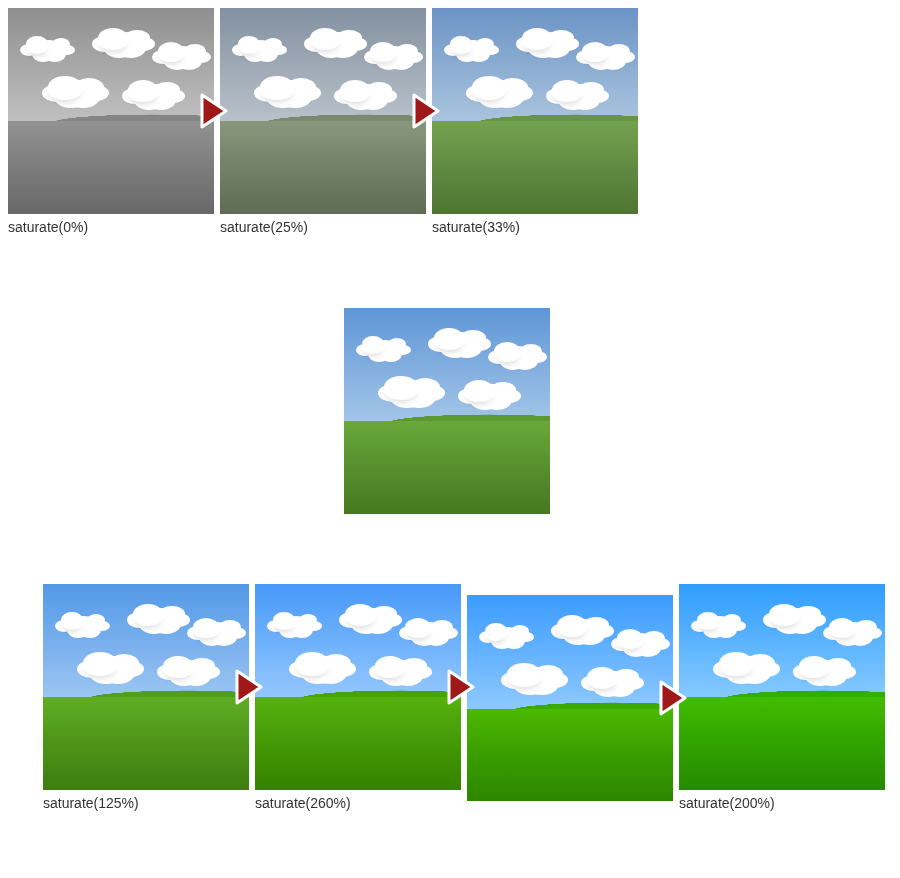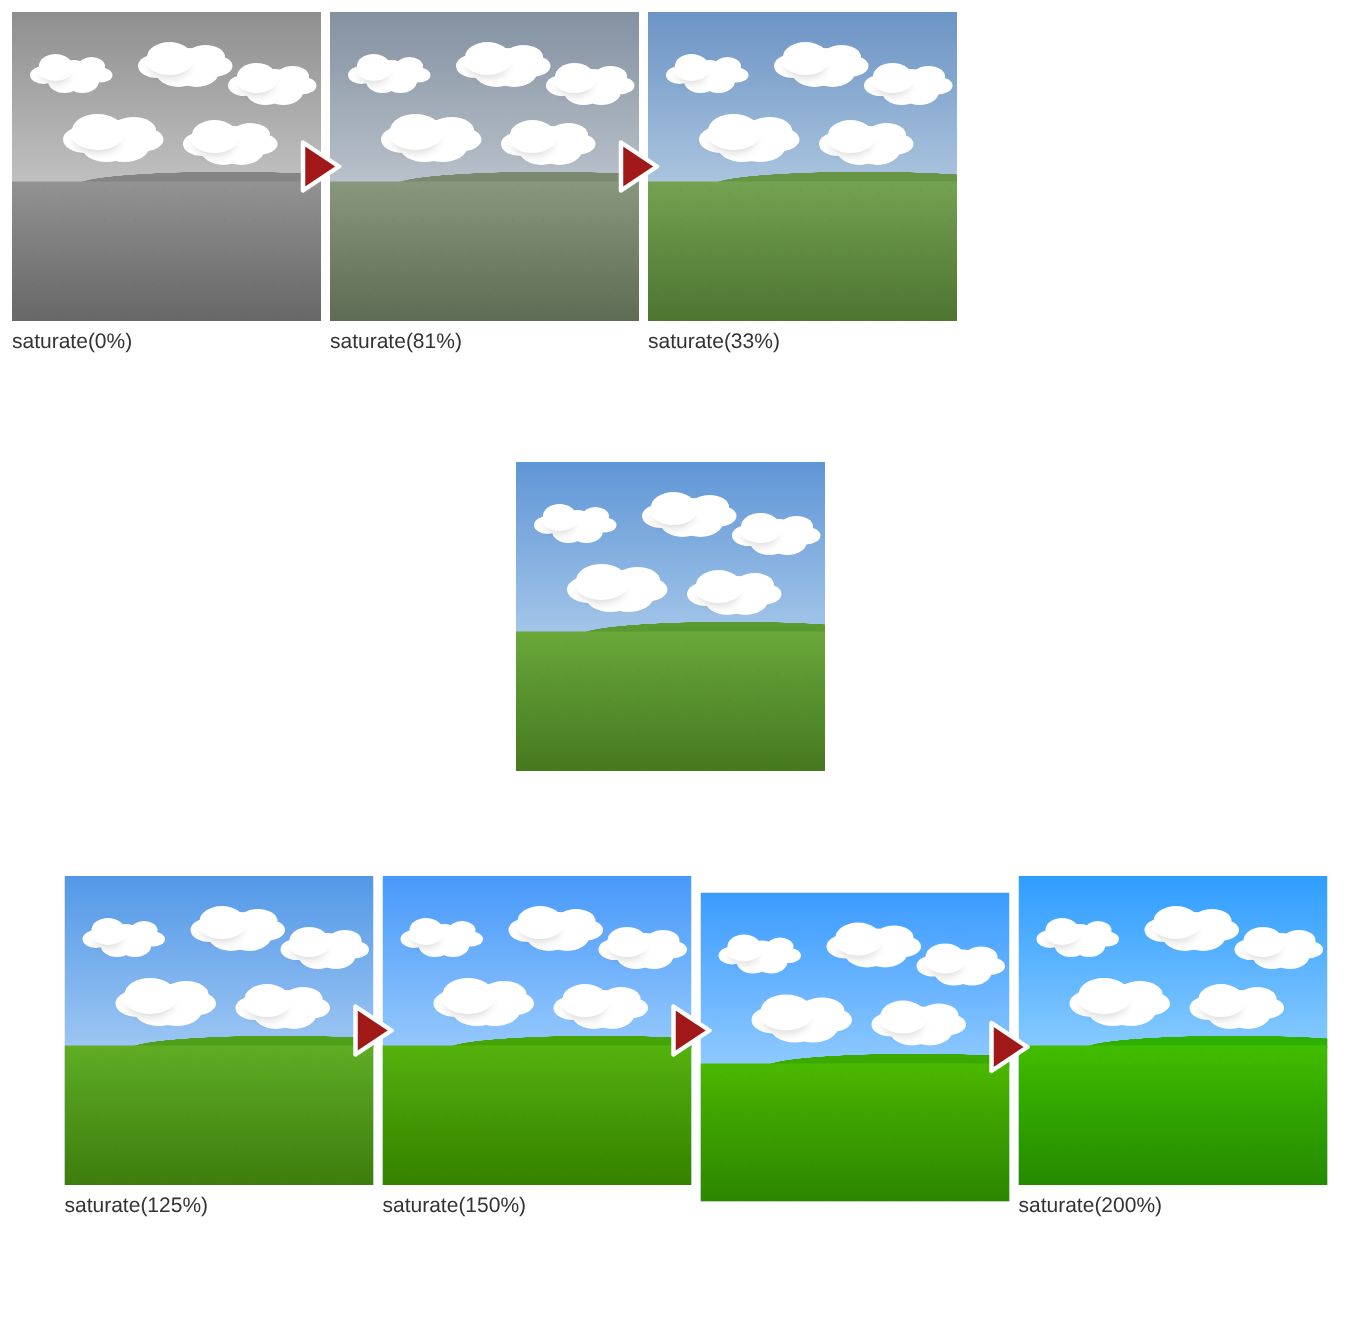--- a/index.html
+++ b/index.html
@@ -121,21 +121,21 @@
         <div class="cloud" style="left:120px; top:72px; width:30px; height:20px;"></div>
         <div class="hill"></div>
         <div class="ground"></div>
       </div>
       <span class="arrow">
         <svg width="28" height="36" viewBox="0 0 28 36">
             <polygon points="2,2 26,18 2,34" fill="#a01818" stroke="#ffffff" stroke-width="3" stroke-linejoin="round"></polygon>
           </svg>
       </span>
     </div>
-    <div class="label">saturate(81%)</div>
+    <div class="label">saturate(25%)</div>
   </div>
 
 
   <div class="cell">
     <div class="imgwrap">
       <div class="thumb sat75">
         <div class="sky" style="background:linear-gradient(180deg,#5f96d6 0%,#a9c9ea 60%);"></div>
         <div class="cloud" style="left:18px; top:28px; width:22px; height:16px;"></div>
         <div class="cloud" style="left:90px; top:20px; width:30px; height:20px;"></div>
         <div class="cloud" style="left:150px; top:34px; width:26px; height:18px;"></div>
@@ -199,21 +199,21 @@
         <div class="cloud" style="left:120px; top:72px; width:30px; height:20px;"></div>
         <div class="hill"></div>
         <div class="ground"></div>
       </div>
       <span class="arrow">
         <svg width="28" height="36" viewBox="0 0 28 36">
             <polygon points="2,2 26,18 2,34" fill="#a01818" stroke="#ffffff" stroke-width="3" stroke-linejoin="round"></polygon>
           </svg>
       </span>
     </div>
-    <div class="label">saturate(150%)</div>
+    <div class="label">saturate(260%)</div>
   </div>
 
   <div class="cell">
     <div class="imgwrap">
       <div class="thumb sat175">
         <div class="sky" style="background:linear-gradient(180deg,#5f96d6 0%,#a9c9ea 60%);"></div>
         <div class="cloud" style="left:18px; top:28px; width:22px; height:16px;"></div>
         <div class="cloud" style="left:90px; top:20px; width:30px; height:20px;"></div>
         <div class="cloud" style="left:150px; top:34px; width:26px; height:18px;"></div>
         <div class="cloud" style="left:40px; top:68px; width:34px; height:22px;"></div>

